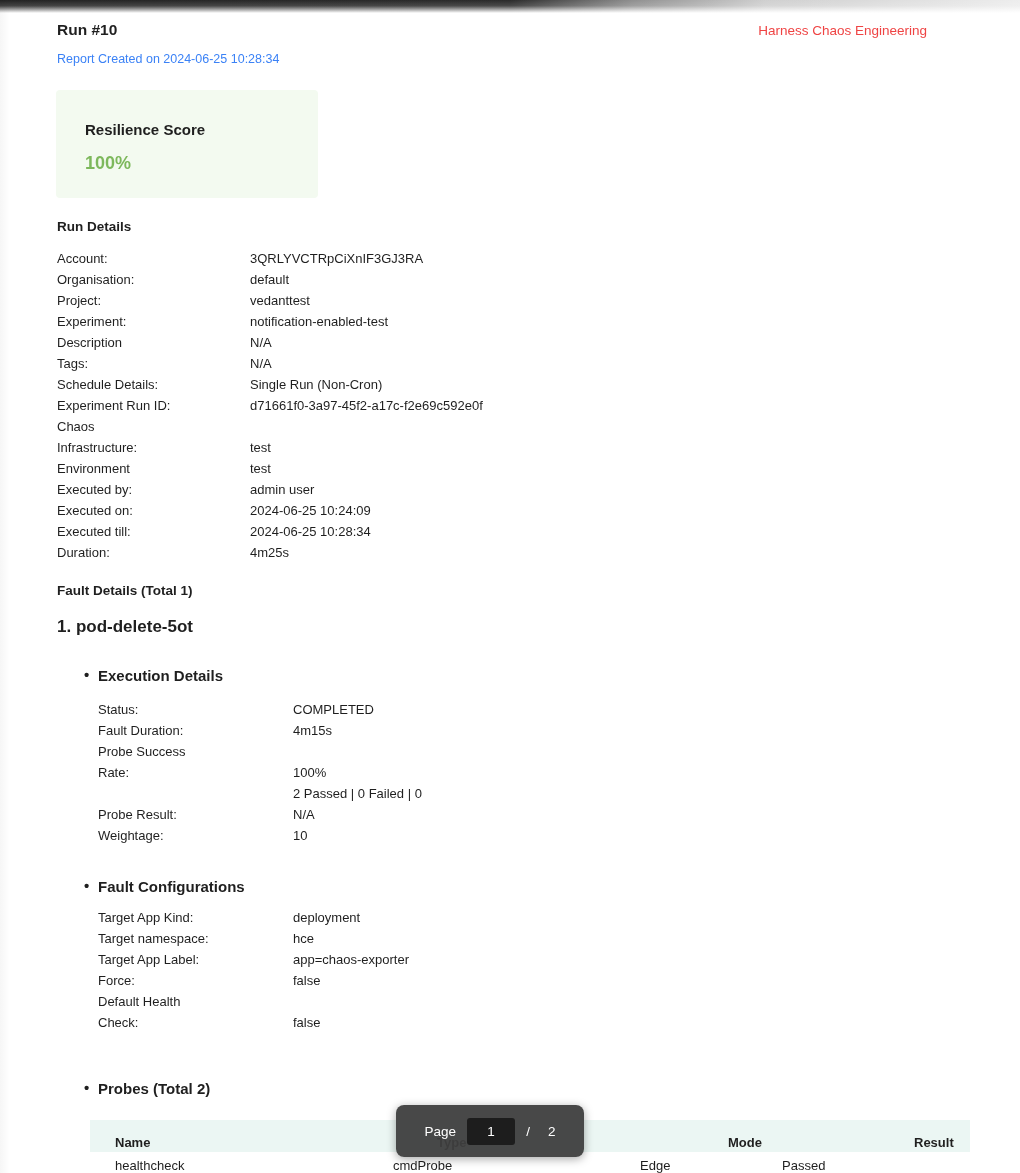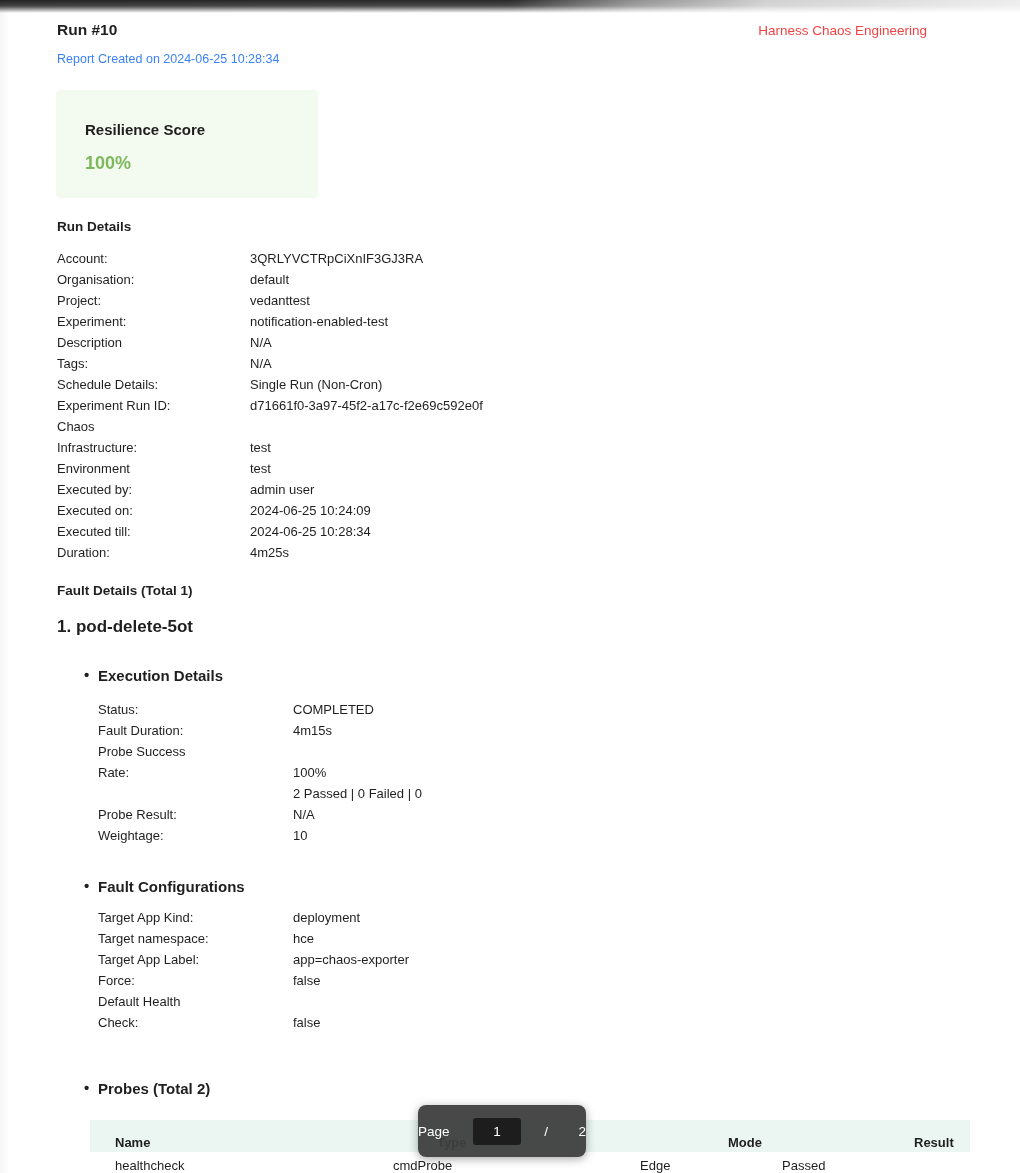--- a/index.html
+++ b/index.html
@@ -92,25 +92,25 @@
   }
   .probe-table .t-row {
     display: grid; grid-template-columns: 278px 247px 142px auto;
     background: #ffffff;
     box-sizing: border-box;
     padding: 6px 0 0 25px;
     height: 54px;
   }
 
   .page-overlay {
-    position: absolute; left: 418px; top: 1105px; width: 168px; height: 52px;
+    position: absolute; left: 396px; top: 1105px; width: 188px; height: 52px;
     background: var(--overlay-bg, rgba(62,62,62,0.95));
     border-radius: 8px;
     box-shadow: 0 2px 10px rgba(0,0,0,0.35);
-    display: flex; align-items: center; justify-content: space-between;
+    display: flex; align-items: center; justify-content: center;
     color: #ffffff; font-size: 13.5px;
   }
   .page-overlay .ov-label { margin-right: 11px; }
   .page-overlay .ov-input {
     width: 48px; height: 27px;
     background: var(--overlay-box-bg, #1d1d1d);
     border: none; border-radius: 3px;
     display: flex; align-items: center; justify-content: center;
     color: #ffffff; font-size: 13.5px;
   }

